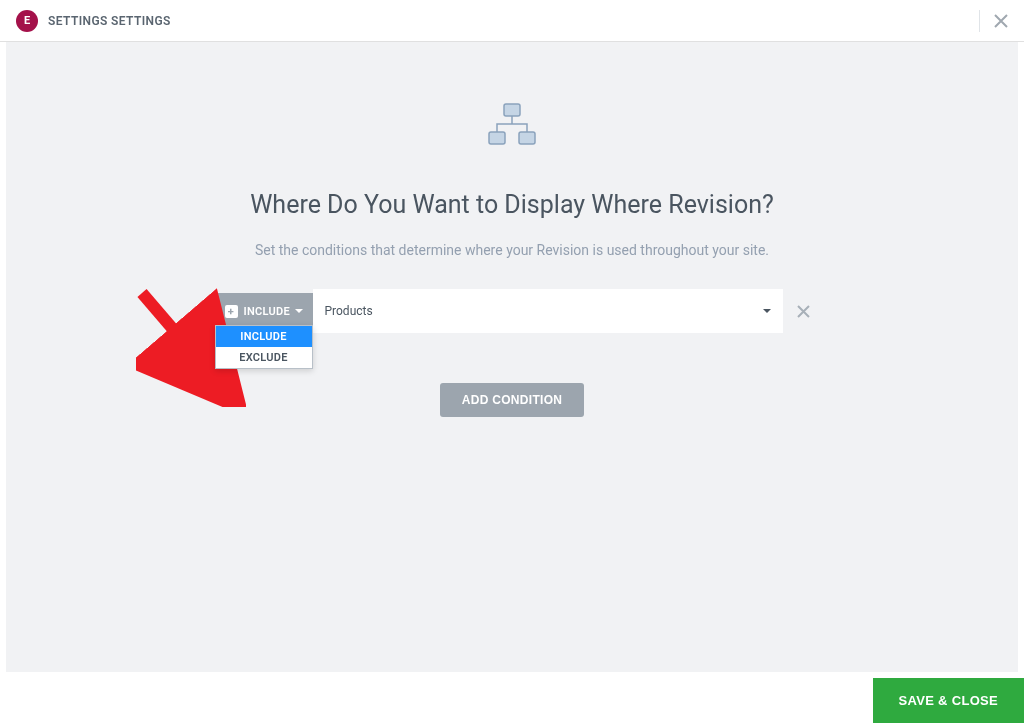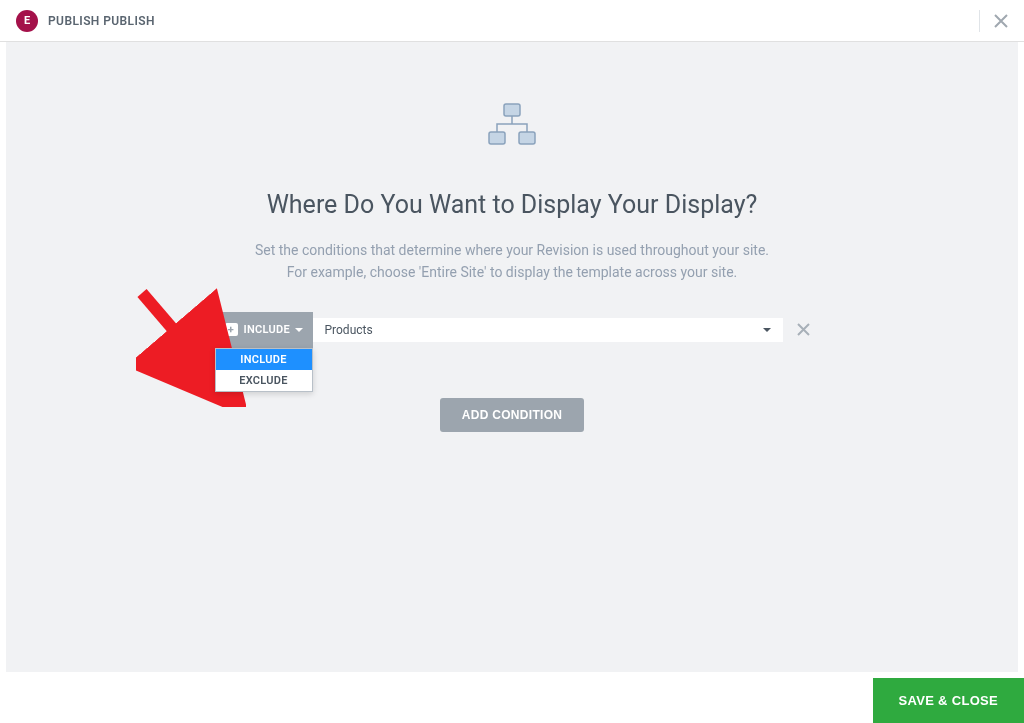--- a/index.html
+++ b/index.html
@@ -108,21 +108,21 @@
       border-radius: 2px;
       align-items: center;
       justify-content: center;
       color: #9ca5ae;
       font-size: 11px;
       font-weight: bold;
       line-height: 1;
     }
     .location-select {
       background: #fff;
-      height: 24px;
+      height: 44px;
       width: 470px;
       display: flex;
       align-items: center;
       justify-content: space-between;
       padding: 0 12px;
       font-size: 12px;
       color: #4a5560;
       cursor: pointer;
     }
     .remove-x {
@@ -201,21 +201,21 @@
     }
     .caret-down.dark { border-top-color: #4a5560; }
   </style>
 </head>
 <body>
 
 <div class="header">
   <div class="logo">
     <span>E</span>
   </div>
-  <div class="header-title">PUBLISH PUBLISH</div>
+  <div class="header-title">SETTINGS SETTINGS</div>
   <div class="header-close">
     <svg width="14" height="14" viewBox="0 0 14 14">
         <path d="M1 1 L13 13 M13 1 L1 13" stroke="#a0a8b0" stroke-width="2" fill="none"></path>
       </svg>
   </div>
 </div>
 
 <div class="main-area">
 
   <svg class="red-arrow" width="110" height="120" viewBox="0 0 110 120">
@@ -229,24 +229,23 @@
 
   <div class="sitemap-icon">
     <svg width="54" height="44" viewBox="0 0 54 44">
       <rect x="19" y="2" width="16" height="12" rx="2" fill="#c5d5e5" stroke="#8aa2bc" stroke-width="1.5"></rect>
       <rect x="4" y="30" width="16" height="12" rx="2" fill="#c5d5e5" stroke="#8aa2bc" stroke-width="1.5"></rect>
       <rect x="34" y="30" width="16" height="12" rx="2" fill="#c5d5e5" stroke="#8aa2bc" stroke-width="1.5"></rect>
       <path d="M27 14 V22 M12 30 V22 H42 V30" fill="none" stroke="#8aa2bc" stroke-width="1.5"></path>
     </svg>
   </div>
 
-  <h1 class="page-heading">Where Do You Want to Display Your Display?</h1>
+  <h1 class="page-heading">Where Do You Want to Display Where Revision?</h1>
   <p class="page-subtext">
     <span>Set the conditions that determine where your Revision is used throughout your site.</span><br>
-    <span>For example, choose 'Entire Site' to display the template across your site.</span>
   </p>
 
   <div class="condition-row">
     <div class="include-btn">
       <span class="include-left">
         <span class="plus-square">+</span>
         <span>INCLUDE</span>
       </span>
       <span class="caret-down"></span>
     </div>

